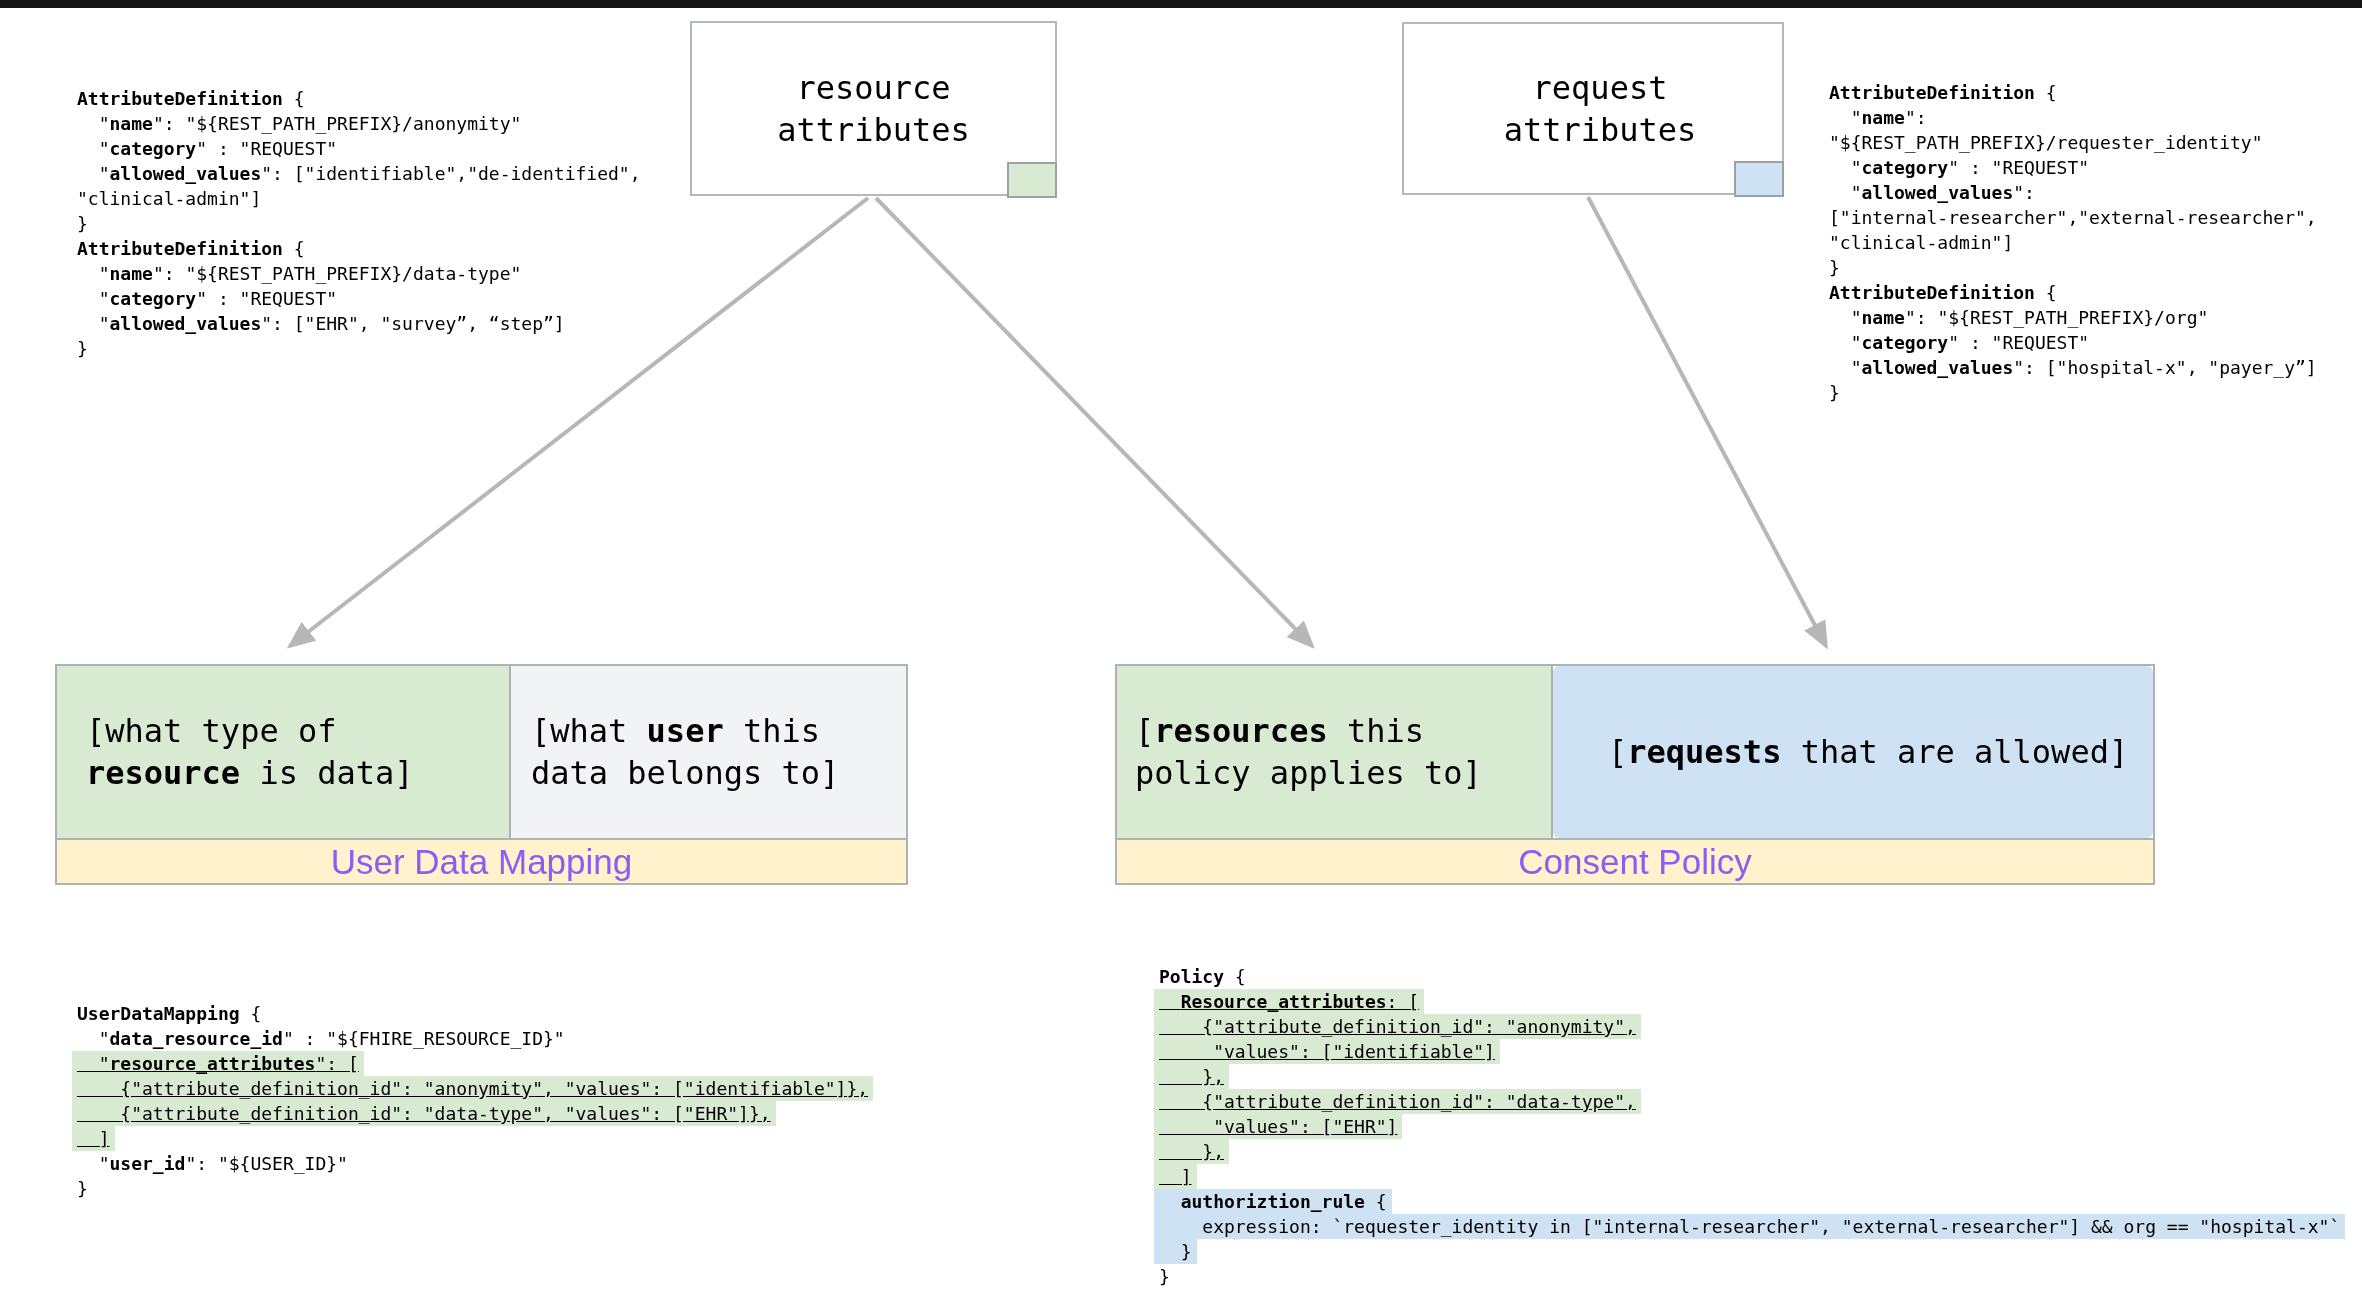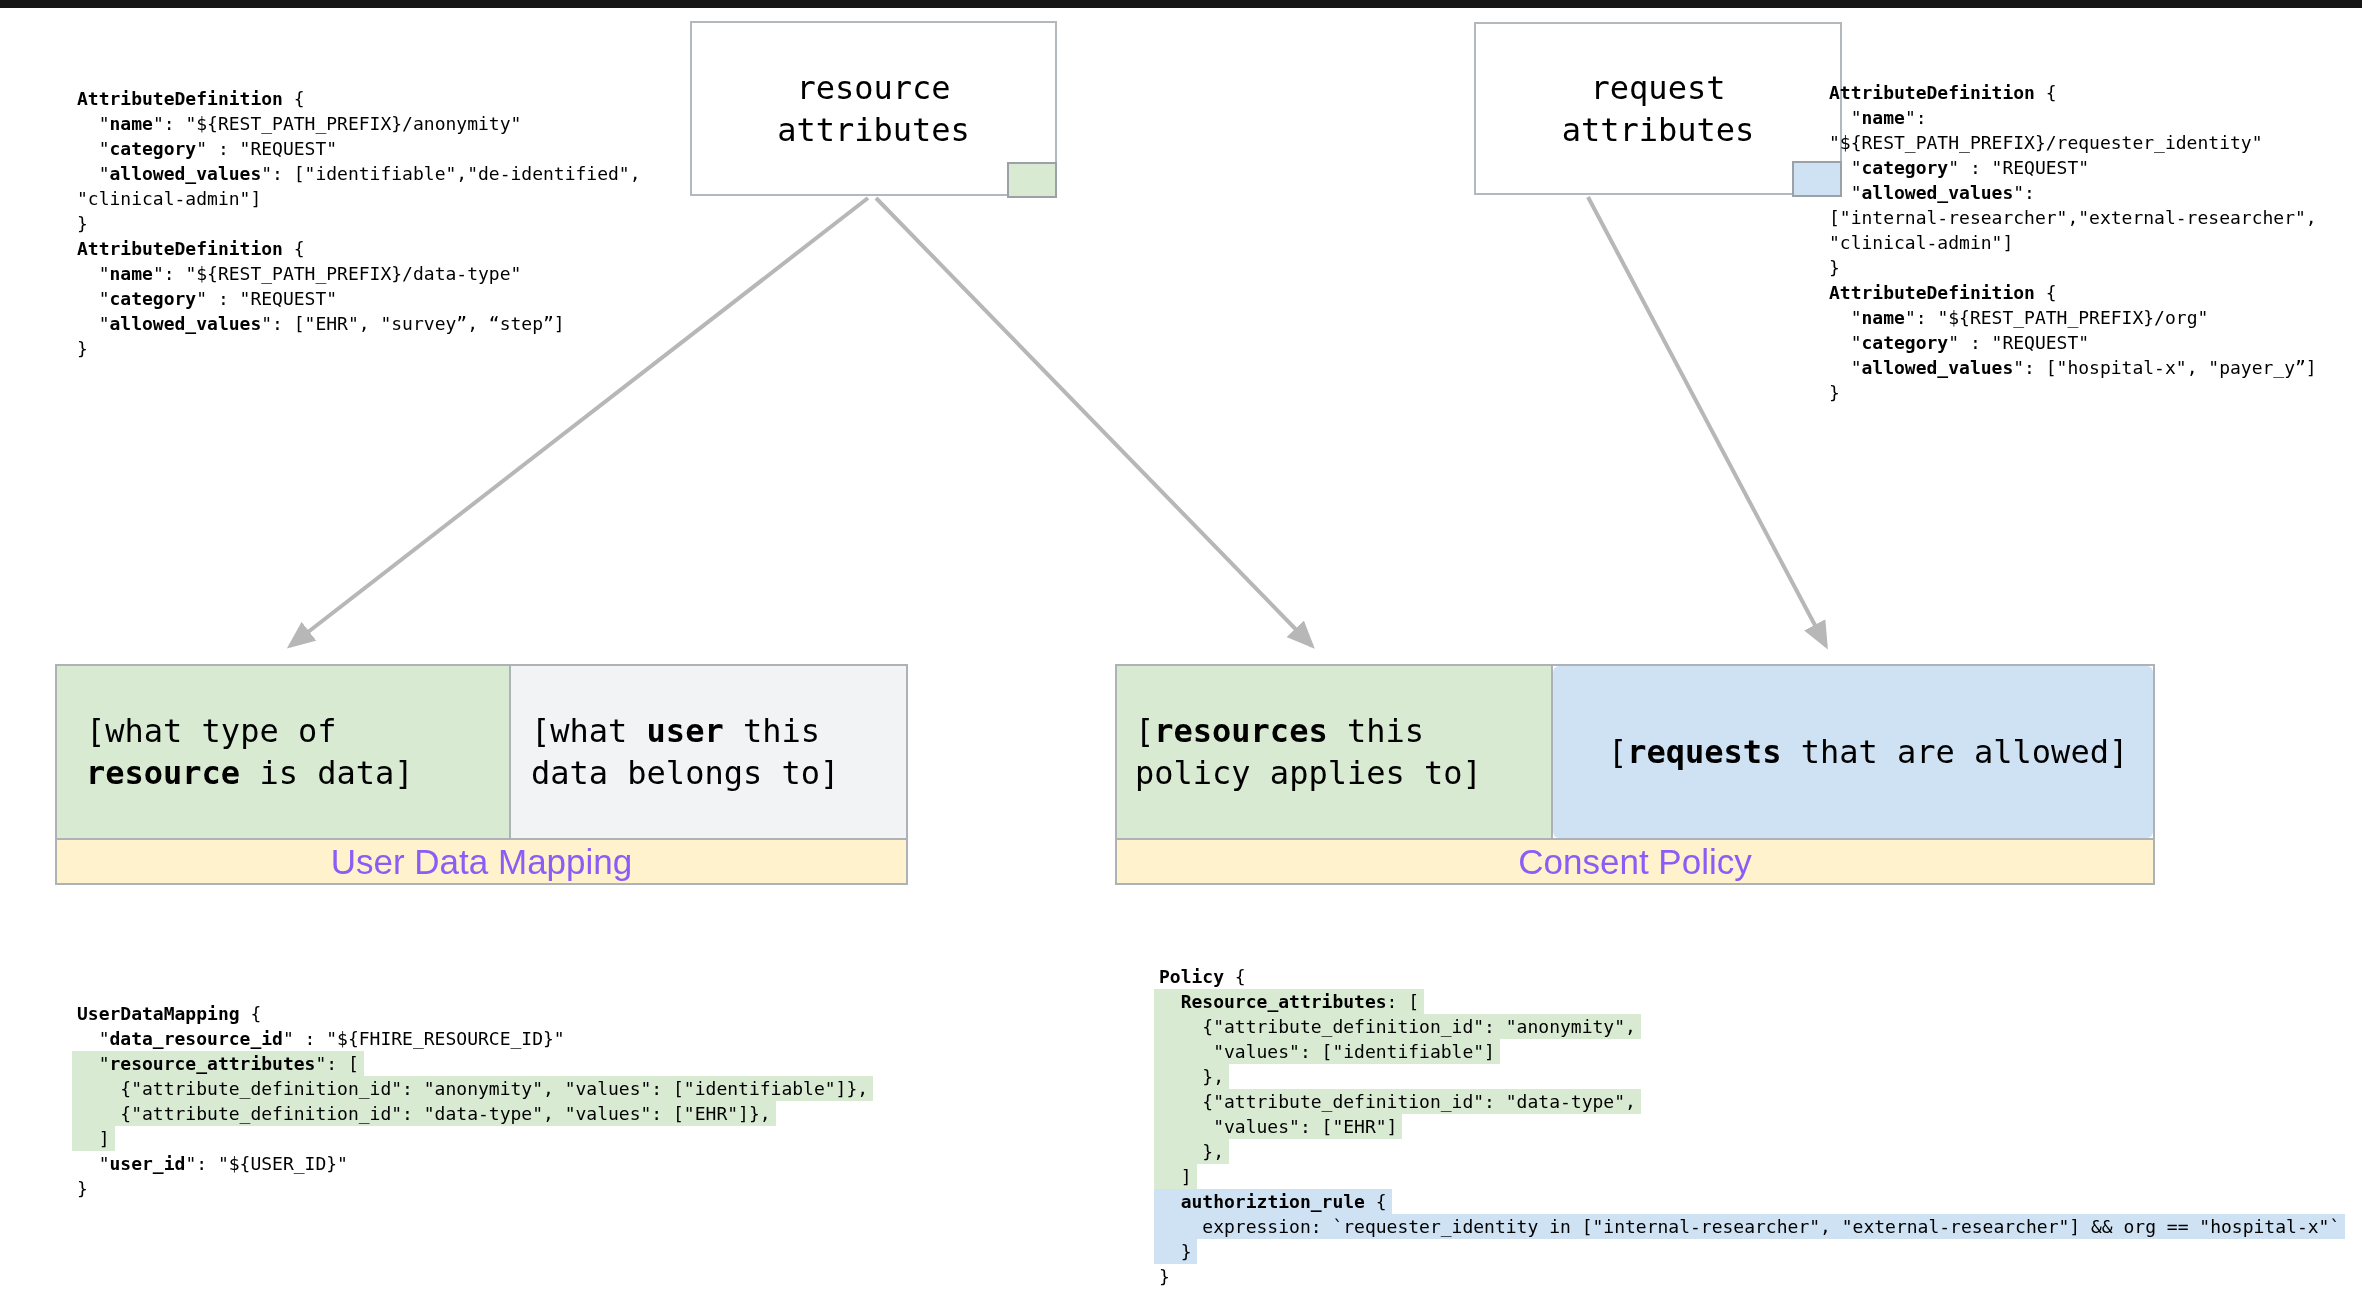--- a/index.html
+++ b/index.html
@@ -5,29 +5,29 @@
   html,body{margin:0;padding:0;background:#ffffff;}
   #canvas{position:relative;width:2362px;height:1292px;background:#ffffff;overflow:hidden;
           font-family:"DejaVu Sans Mono",monospace;color:#000;}
   .b{font-weight:bold;}
   
   #topbar{position:absolute;left:0;top:0;width:2362px;height:8px;background:#161616;}
   
   .hdrbox{position:absolute;border:2px solid #b3b8bd;background:#fff;display:flex;flex-direction:column;
           align-items:center;justify-content:center;font-size:32px;line-height:42px;}
   #resource-box{left:690px;top:21px;width:363px;height:171px;}
-  #request-box{left:1474px;top:22px;width:364px;height:169px;}
+  #request-box{left:1402px;top:22px;width:364px;height:169px;padding-left:14px;}
   .swatch{position:absolute;right:-2px;bottom:-4px;width:46px;height:32px;border:2px solid #9ba1a6;}
   .swatch.green{background:#d9ead3;}
   .swatch.blue{background:#cfe2f3;}
   
   .code{position:absolute;font-size:18px;line-height:25px;white-space:pre;margin-left:9px;}
   .code .cl{height:25px;}
   .code .ct{display:inline-block;height:25px;padding:0 5px;margin-left:-5px;white-space:pre;}
-  .hl-green>.ct{background:#d9ead3;}
+  .hl-green>.ct{background:#d9ead3;text-decoration:underline;}
   .hl-blue>.ct{background:#cfe2f3;}
   #code-attr-left{left:68px;top:86px;}
   #code-attr-right{left:1820px;top:80px;}
   #code-udm{left:68px;top:1001px;}
   #code-policy{left:1150px;top:964px;}
   
   .bigbox{position:absolute;border:2px solid #adb2b7;display:flex;flex-direction:column;background:#fff;}
   #udm-box{left:55px;top:664px;width:849px;height:217px;}
   #policy-box{left:1115px;top:664px;width:1036px;height:217px;}
   .cells{flex:1;display:flex;min-height:0;justify-content:center;}

